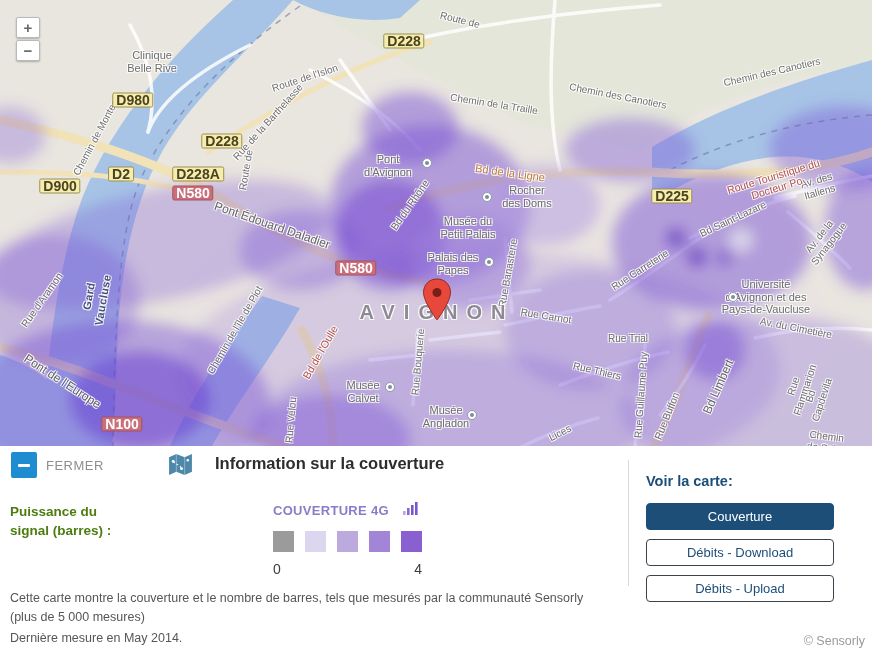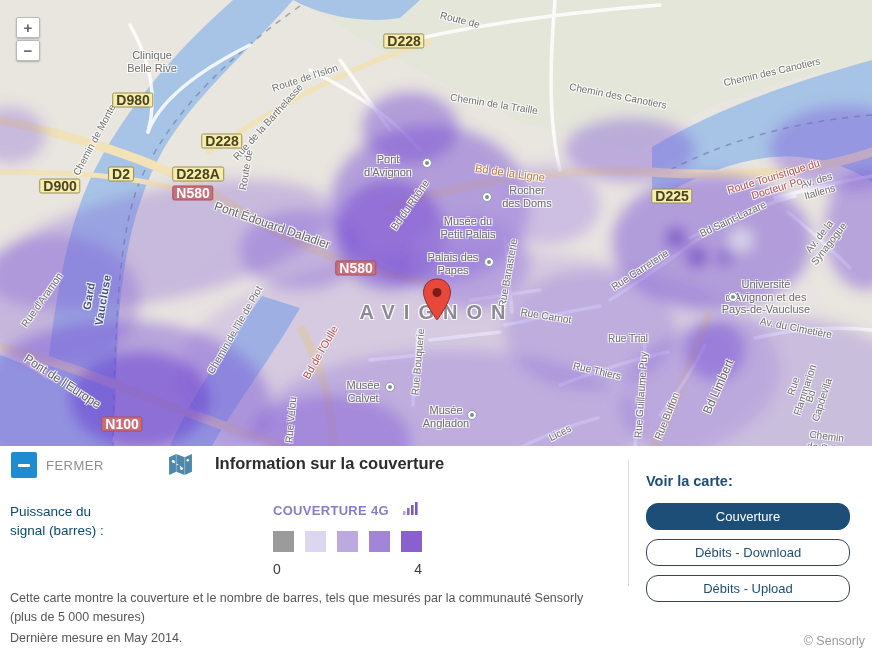--- a/index.html
+++ b/index.html
@@ -32,32 +32,32 @@
      box-shadow:0 1px 2px rgba(0,0,0,.25);font-family:"Liberation Sans",sans-serif;}
   .marker{position:absolute;left:437px;top:278px;transform:translate(-50%,0);}
 
   
   .panel{position:absolute;left:0;top:446px;width:872px;height:211px;background:#fff;}
   .fermer-btn{position:absolute;left:11px;top:6px;width:26px;height:26px;background:#1d8cd0;border:0;border-radius:2px;cursor:pointer;padding:0;}
   .fermer-btn .minus{display:block;margin:0 auto;width:12px;height:3px;background:#fff;border-radius:1px;}
   .fermer-label{position:absolute;left:46px;top:12px;color:#8e8e8e;font-size:13px;letter-spacing:.5px;}
   .map-glyph{position:absolute;left:167px;top:5px;}
   .panel-title{position:absolute;left:215px;top:8px;font-size:16.5px;font-weight:bold;color:#2d2d2d;}
-  .signal-label{position:absolute;left:10px;top:57px;font-size:13.5px;font-weight:normal;color:#0c4a6e;line-height:1.4;white-space:pre-line;}
+  .signal-label{position:absolute;left:10px;top:57px;font-size:13.5px;font-weight:bold;color:#4d7c0f;line-height:1.4;white-space:pre-line;}
   .legend{position:absolute;left:273px;top:55px;width:170px;}
   .legend-head{display:flex;align-items:center;}
   .legend-title{color:#8a7cc9;font-weight:bold;font-size:13px;letter-spacing:.3px;}
   .legend-bars{margin-left:14px;}
   .swatches{display:flex;margin-top:11px;}
   .sw{width:21px;height:21px;margin-right:11px;}
   .scale{display:flex;justify-content:space-between;width:149px;margin-top:9px;color:#3c3c3c;font-size:14px;}
   .v-divider{position:absolute;left:628px;top:14px;height:126px;width:1px;background:#d9d9d9;}
   .panel-right{position:absolute;left:646px;top:27px;width:220px;}
   .sidebar-head{color:#1d4e78;font-weight:bold;font-size:14.5px;margin-bottom:14px;}
-  .side-btn{display:block;width:204px;height:27px;margin-bottom:9px;border-radius:12px;font-size:13px;cursor:pointer;
+  .side-btn{display:block;width:188px;height:27px;margin-bottom:9px;border-radius:4px;font-size:13px;cursor:pointer;
      font-family:"Liberation Sans",sans-serif;box-sizing:border-box;}
   .side-btn.active{background:#1d4e78;border:1px solid #1d4e78;color:#fff;}
   .side-btn.plain{background:#fff;border:1.5px solid #39444d;color:#1d4e78;}
   .desc{position:absolute;left:10px;top:143px;width:600px;color:#565656;font-size:12.5px;line-height:1.5;}
   .desc p{margin:0 0 2px 0;}
   .copyright{position:absolute;right:7px;bottom:9px;color:#9b9b9b;font-size:12.5px;}
 </style>
 </head>
 <body>
 

